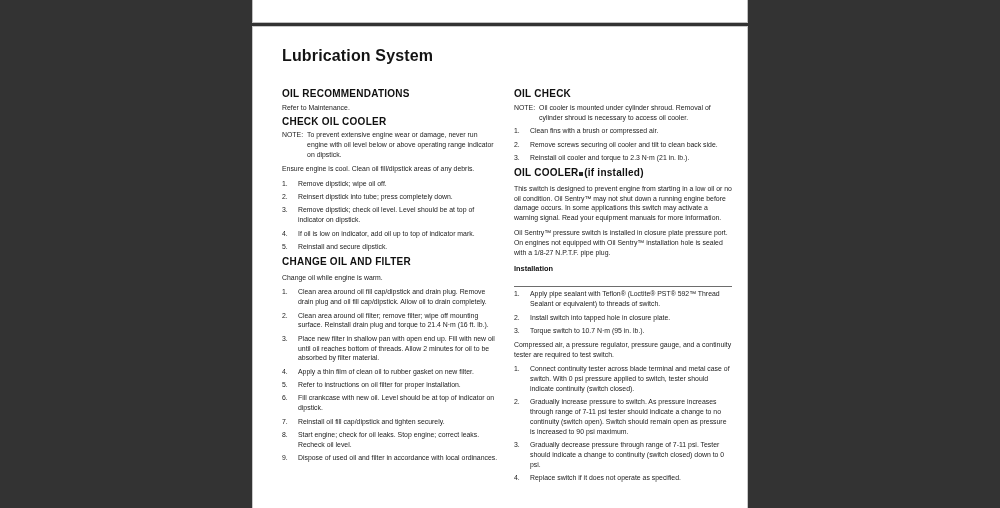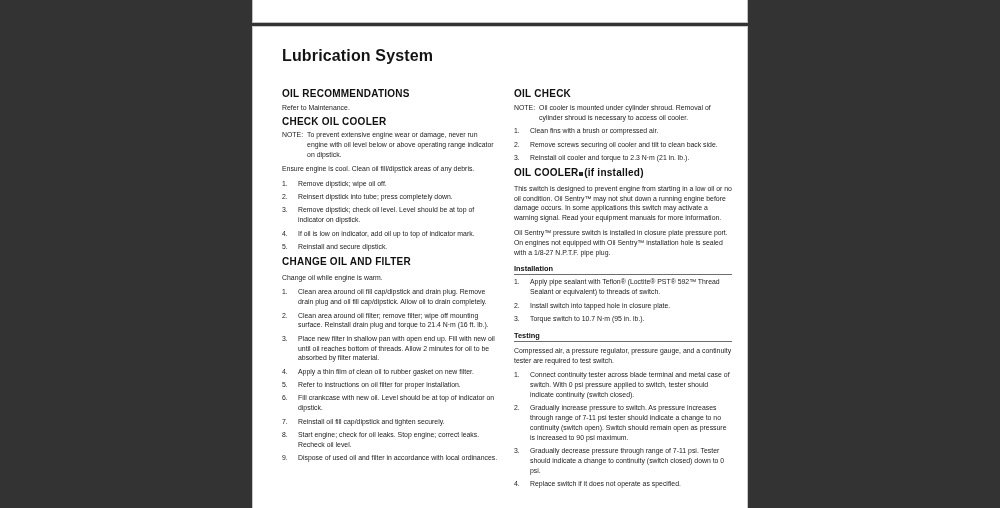--- a/index.html
+++ b/index.html
@@ -75,21 +75,21 @@
     letter-spacing: 0.25px;
     margin: 0 0 2px 0;
     line-height: 1.28;
     color: #101010;
   }
 
   .h-sub {
     font-size: 7.4px;
     font-weight: bold;
     margin: 7px 0 0 0;
-    padding-bottom: 1px;
+    padding-bottom: 13px;
     border-bottom: 1px solid #6d6d6d;
     color: #101010;
   }
 
   p.body {
     font-size: 6.9px;
     line-height: 1.42;
     margin: 0 0 5px 0;
     color: #1b1b1b;
   }
@@ -219,21 +219,20 @@
           <p class="body">Oil Sentry™ pressure switch is installed in closure plate pressure port. On engines not equipped with Oil Sentry™ installation hole is sealed with a 1/8-27 N.P.T.F. pipe plug.</p>
 
           <h3 class="h-sub">Installation</h3>
 
           <ol class="steps">
             <li>Apply pipe sealant with Teflon® (Loctite® PST® 592™ Thread Sealant or equivalent) to threads of switch.</li>
             <li>Install switch into tapped hole in closure plate.</li>
             <li>Torque switch to 10.7 N·m (95 in. lb.).</li>
           </ol>
 
-          <h3 class="h-sub">Testing</h3>
 
           <p class="body lead">Compressed air, a pressure regulator, pressure gauge, and a continuity tester are required to test switch.</p>
 
           <ol class="steps">
             <li>Connect continuity tester across blade terminal and metal case of switch. With 0 psi pressure applied to switch, tester should indicate continuity (switch closed).</li>
             <li>Gradually increase pressure to switch. As pressure increases through range of 7-11 psi tester should indicate a change to no continuity (switch open). Switch should remain open as pressure is increased to 90 psi maximum.</li>
             <li>Gradually decrease pressure through range of 7-11 psi. Tester should indicate a change to continuity (switch closed) down to 0 psi.</li>
             <li>Replace switch if it does not operate as specified.</li>
           </ol>
 

